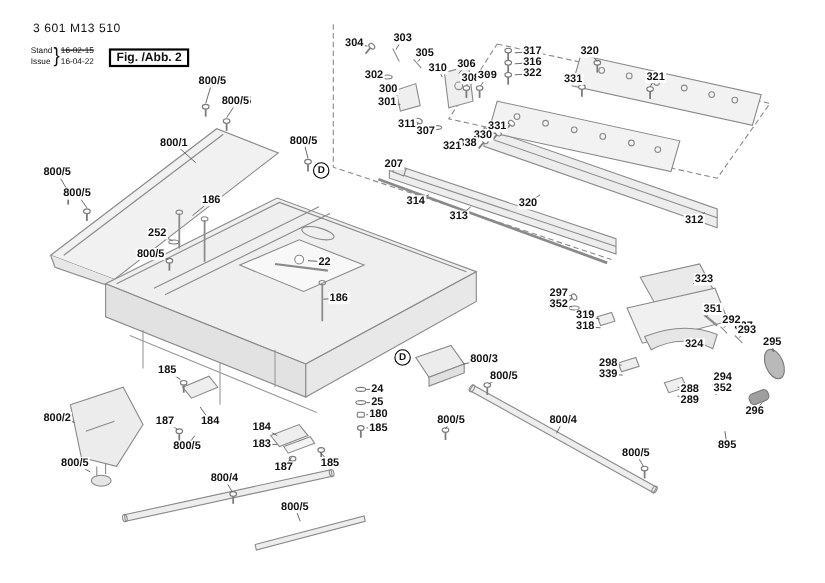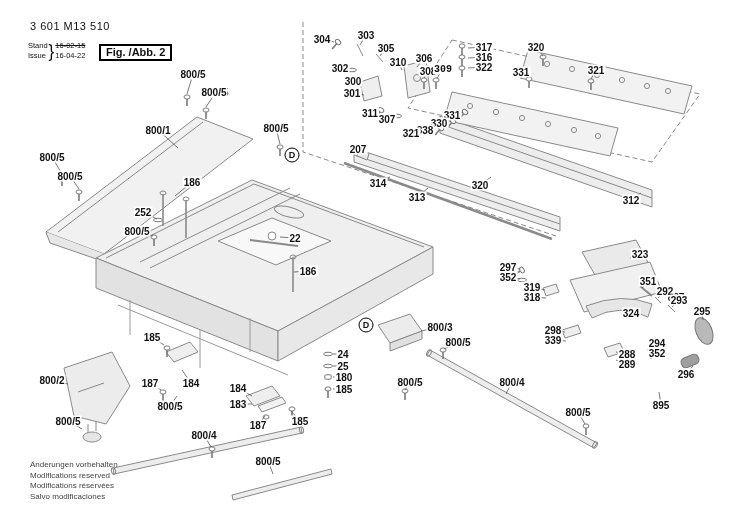--- a/index.html
+++ b/index.html
@@ -362,20 +362,14 @@
       <div>Issue</div>
     </div>
     <div class="brace">}</div>
     <div class="rev-dates">
       <div class="strike">16-02-15</div>
       <div>16-04-22</div>
     </div>
   </div>
   <div class="fig-box">Fig. /Abb. 2</div>
 
-  <div class="footer">
-    <div>Änderungen vorbehalten</div>
-    <div>Modifications reserved</div>
-    <div>Modifications réservées</div>
-    <div>Salvo modificaciones</div>
-  </div>
 
 </div>
 
 </body></html>

